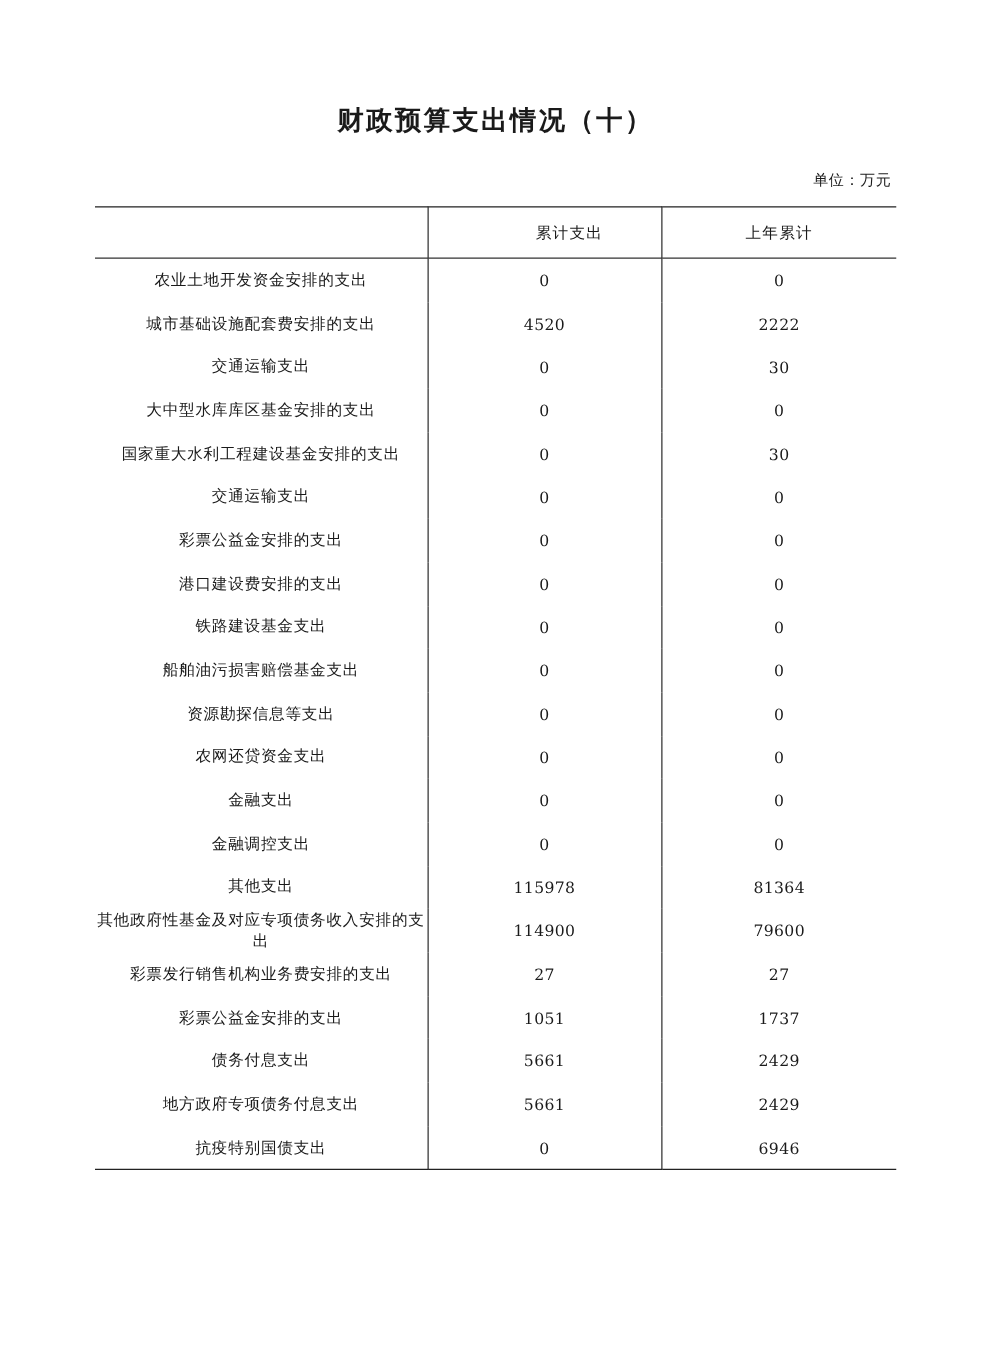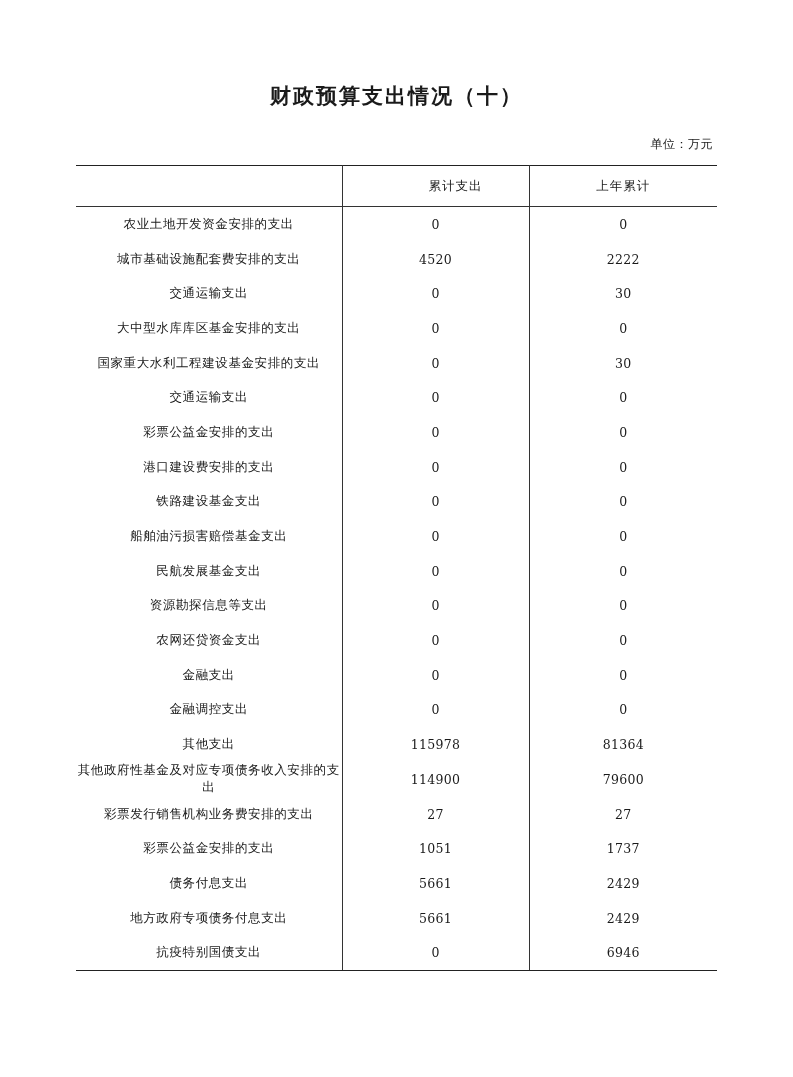--- a/index.html
+++ b/index.html
@@ -147,25 +147,20 @@
         <td class="col-item">铁路建设基金支出</td>
         <td class="col-cur num">0</td>
         <td class="col-prev num">0</td>
       </tr>
       <tr>
         <td class="col-item">船舶油污损害赔偿基金支出</td>
         <td class="col-cur num">0</td>
         <td class="col-prev num">0</td>
       </tr>
       <tr>
-        <td class="col-item">民航发展基金支出</td>
-        <td class="col-cur num">0</td>
-        <td class="col-prev num">0</td>
-      </tr>
-      <tr>
         <td class="col-item">资源勘探信息等支出</td>
         <td class="col-cur num">0</td>
         <td class="col-prev num">0</td>
       </tr>
       <tr>
         <td class="col-item">农网还贷资金支出</td>
         <td class="col-cur num">0</td>
         <td class="col-prev num">0</td>
       </tr>
       <tr>

